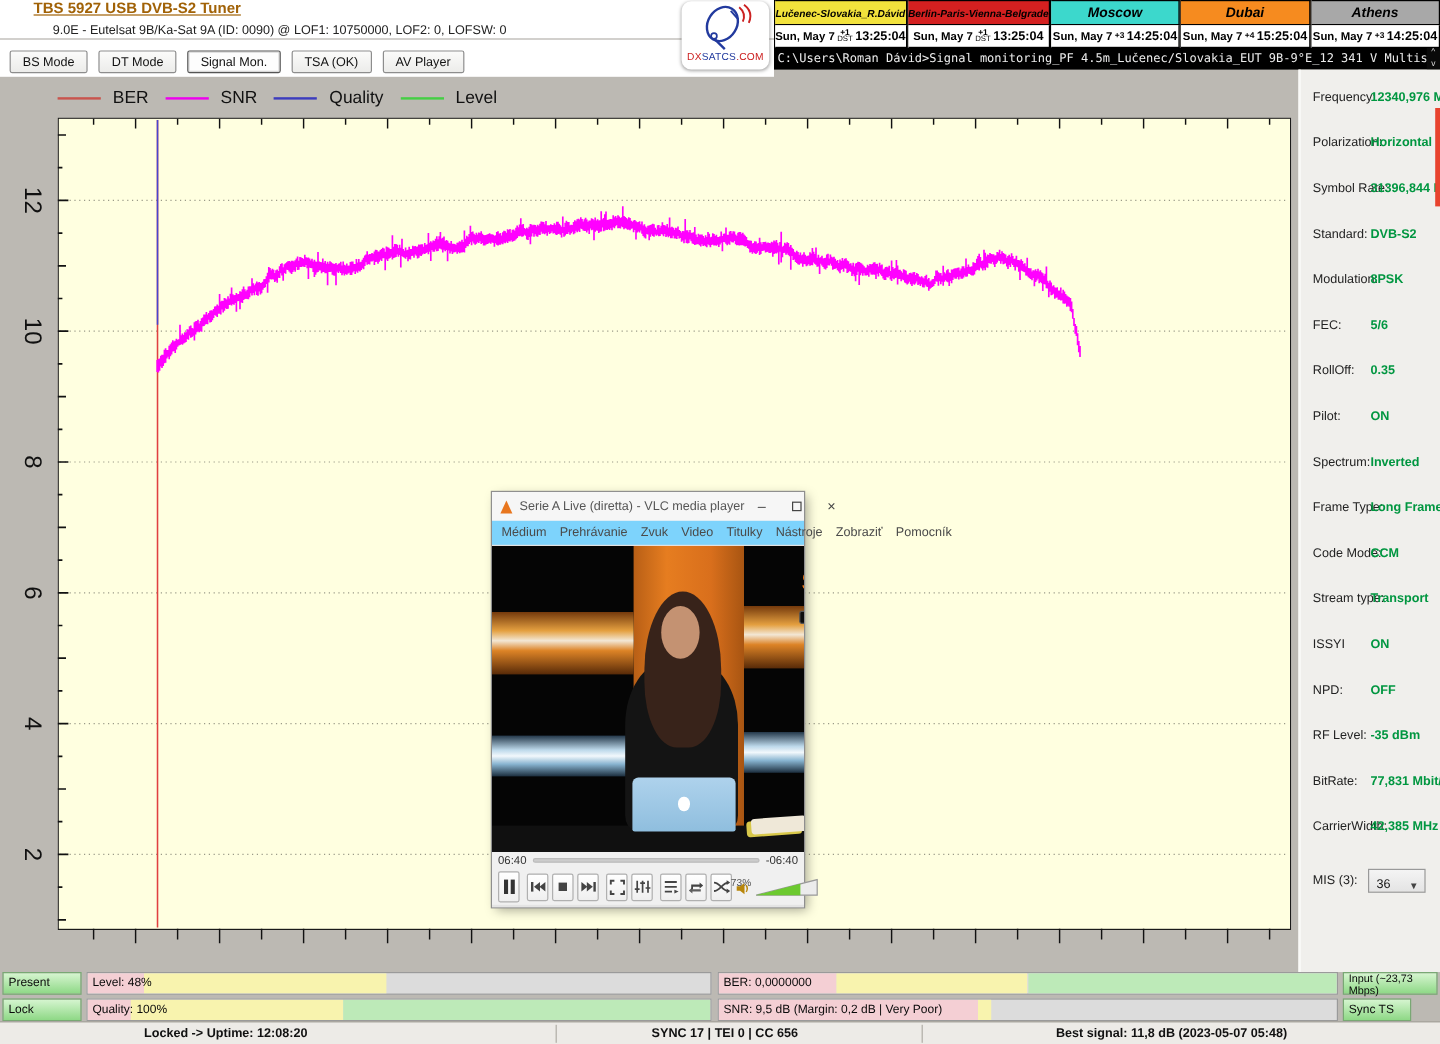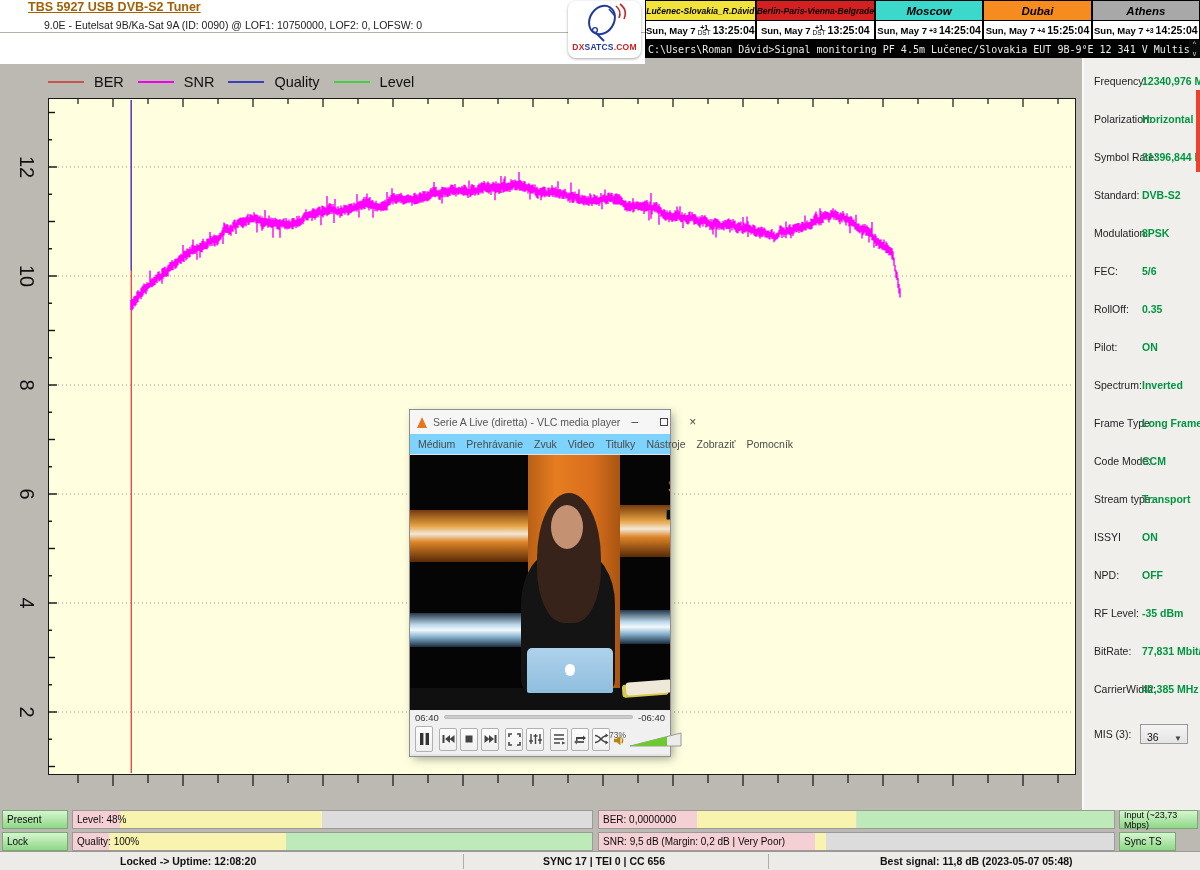--- a/index.html
+++ b/index.html
@@ -16,21 +16,21 @@
   #tabs { left:8px; top:42px; height:20px; display:flex; gap:9px; }
   .tab { height:19px; padding:0 10px; min-width:62px; display:flex; align-items:center; justify-content:center;
          font-size:10.5px; color:#111; background:linear-gradient(#fbfbfa,#ececea); border:1px solid #8d8d8d;
          border-radius:2px; cursor:pointer; }
   .tab.active { background:#fdfdfd; border:1px solid #555; box-shadow:0 0 0 1px #d8d8d8 inset; }
 
   
   #logo { left:568px; top:1px; width:73px; height:57px; background:#fff; border-radius:8px;
           box-shadow:0 1px 3px rgba(0,0,0,.35); display:flex; flex-direction:column; align-items:center; }
   #logo svg { margin-top:2px; }
-  #logo-text { font-size:8.5px; font-weight:bold; letter-spacing:.2px; margin-top:-1px;text-align:right; }
+  #logo-text { font-size:8.5px; font-weight:normal; letter-spacing:.2px; margin-top:-1px;text-align:right; }
   #logo-text .r { color:#cc2222; } #logo-text .b { color:#223a9e; }
 
   
   #clocks { left:645px; top:0; width:555px; height:40px; display:flex; }
   .clock-col { flex:1; display:flex; flex-direction:column; border-left:1px solid #000; }
   .clock-head { height:21px; border:1px solid #000; border-left:none; display:flex; align-items:center; justify-content:center;
                 font-weight:bold; font-style:italic; font-size:11.5px; color:#000; white-space:nowrap; overflow:hidden; }
   .clock-time { height:19px; background:#fff; border:1px solid #000; border-top:none; border-left:none;
                 display:flex; align-items:center; justify-content:center; gap:2px; white-space:nowrap; }
   .clock-time .d { font-size:9.5px; font-weight:bold; }
@@ -130,20 +130,27 @@
 </style>
 </head>
 <body>
 
 <div class="abs" id="main-gray"></div>
 
 <div class="abs" id="header">
   <div class="abs" id="app-title">TBS 5927 USB DVB-S2 Tuner</div>
   <div class="abs" id="app-subtitle">9.0E - Eutelsat 9B/Ka-Sat 9A (ID: 0090) @ LOF1: 10750000, LOF2: 0, LOFSW: 0</div>
   <div class="abs" id="header-sep"></div>
+  <div class="abs" id="tabs">
+      <div class="tab">BS Mode</div>
+      <div class="tab">DT Mode</div>
+      <div class="tab active">Signal Mon.</div>
+      <div class="tab">TSA (OK)</div>
+      <div class="tab">AV Player</div>
+    </div>
 </div>
 
 <div class="abs" id="clocks">
     <div class="clock-col">
       <div class="clock-head" style="background: rgb(242, 226, 60); font-size: 8.5px;">Lučenec-Slovakia_R.Dávid</div>
       <div class="clock-time">
         <span class="d">Sun, May 7</span>
         <span class="supcol">
           <span class="off">+1</span>
           <span class="dst">DST</span>

